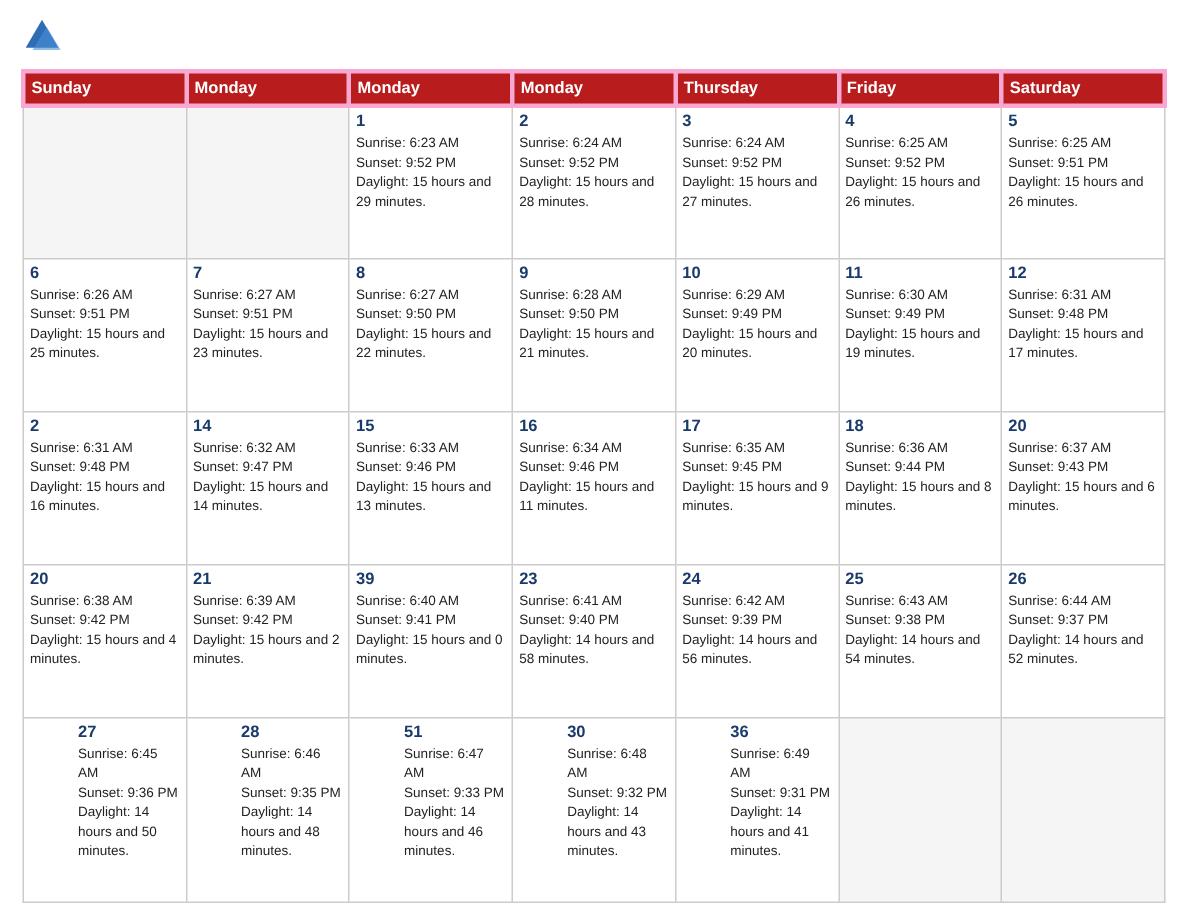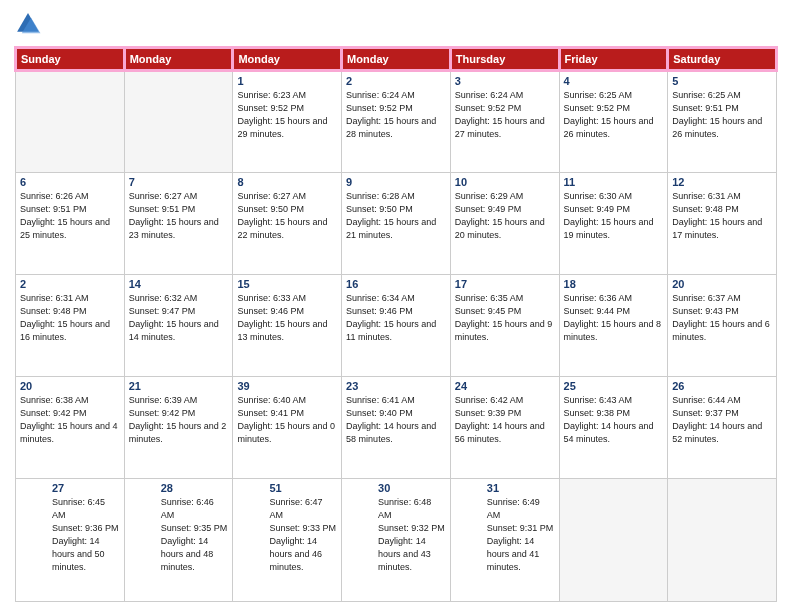--- a/index.html
+++ b/index.html
@@ -261,21 +261,21 @@
           </td>
           <td>
             <span class="day-number">51</span>
             <div class="day-info">Sunrise: 6:47 AM<br>Sunset: 9:33 PM<br>Daylight: 14 hours and 46 minutes.</div>
           </td>
           <td>
             <span class="day-number">30</span>
             <div class="day-info">Sunrise: 6:48 AM<br>Sunset: 9:32 PM<br>Daylight: 14 hours and 43 minutes.</div>
           </td>
           <td>
-            <span class="day-number">31</span>
+            <span class="day-number">36</span>
             <div class="day-info">Sunrise: 6:49 AM<br>Sunset: 9:31 PM<br>Daylight: 14 hours and 41 minutes.</div>
           </td>
           <td class="empty"></td>
           <td class="empty"></td>
         </tr>
       </tbody>
   </table>
 </div>
 
 </body></html>

